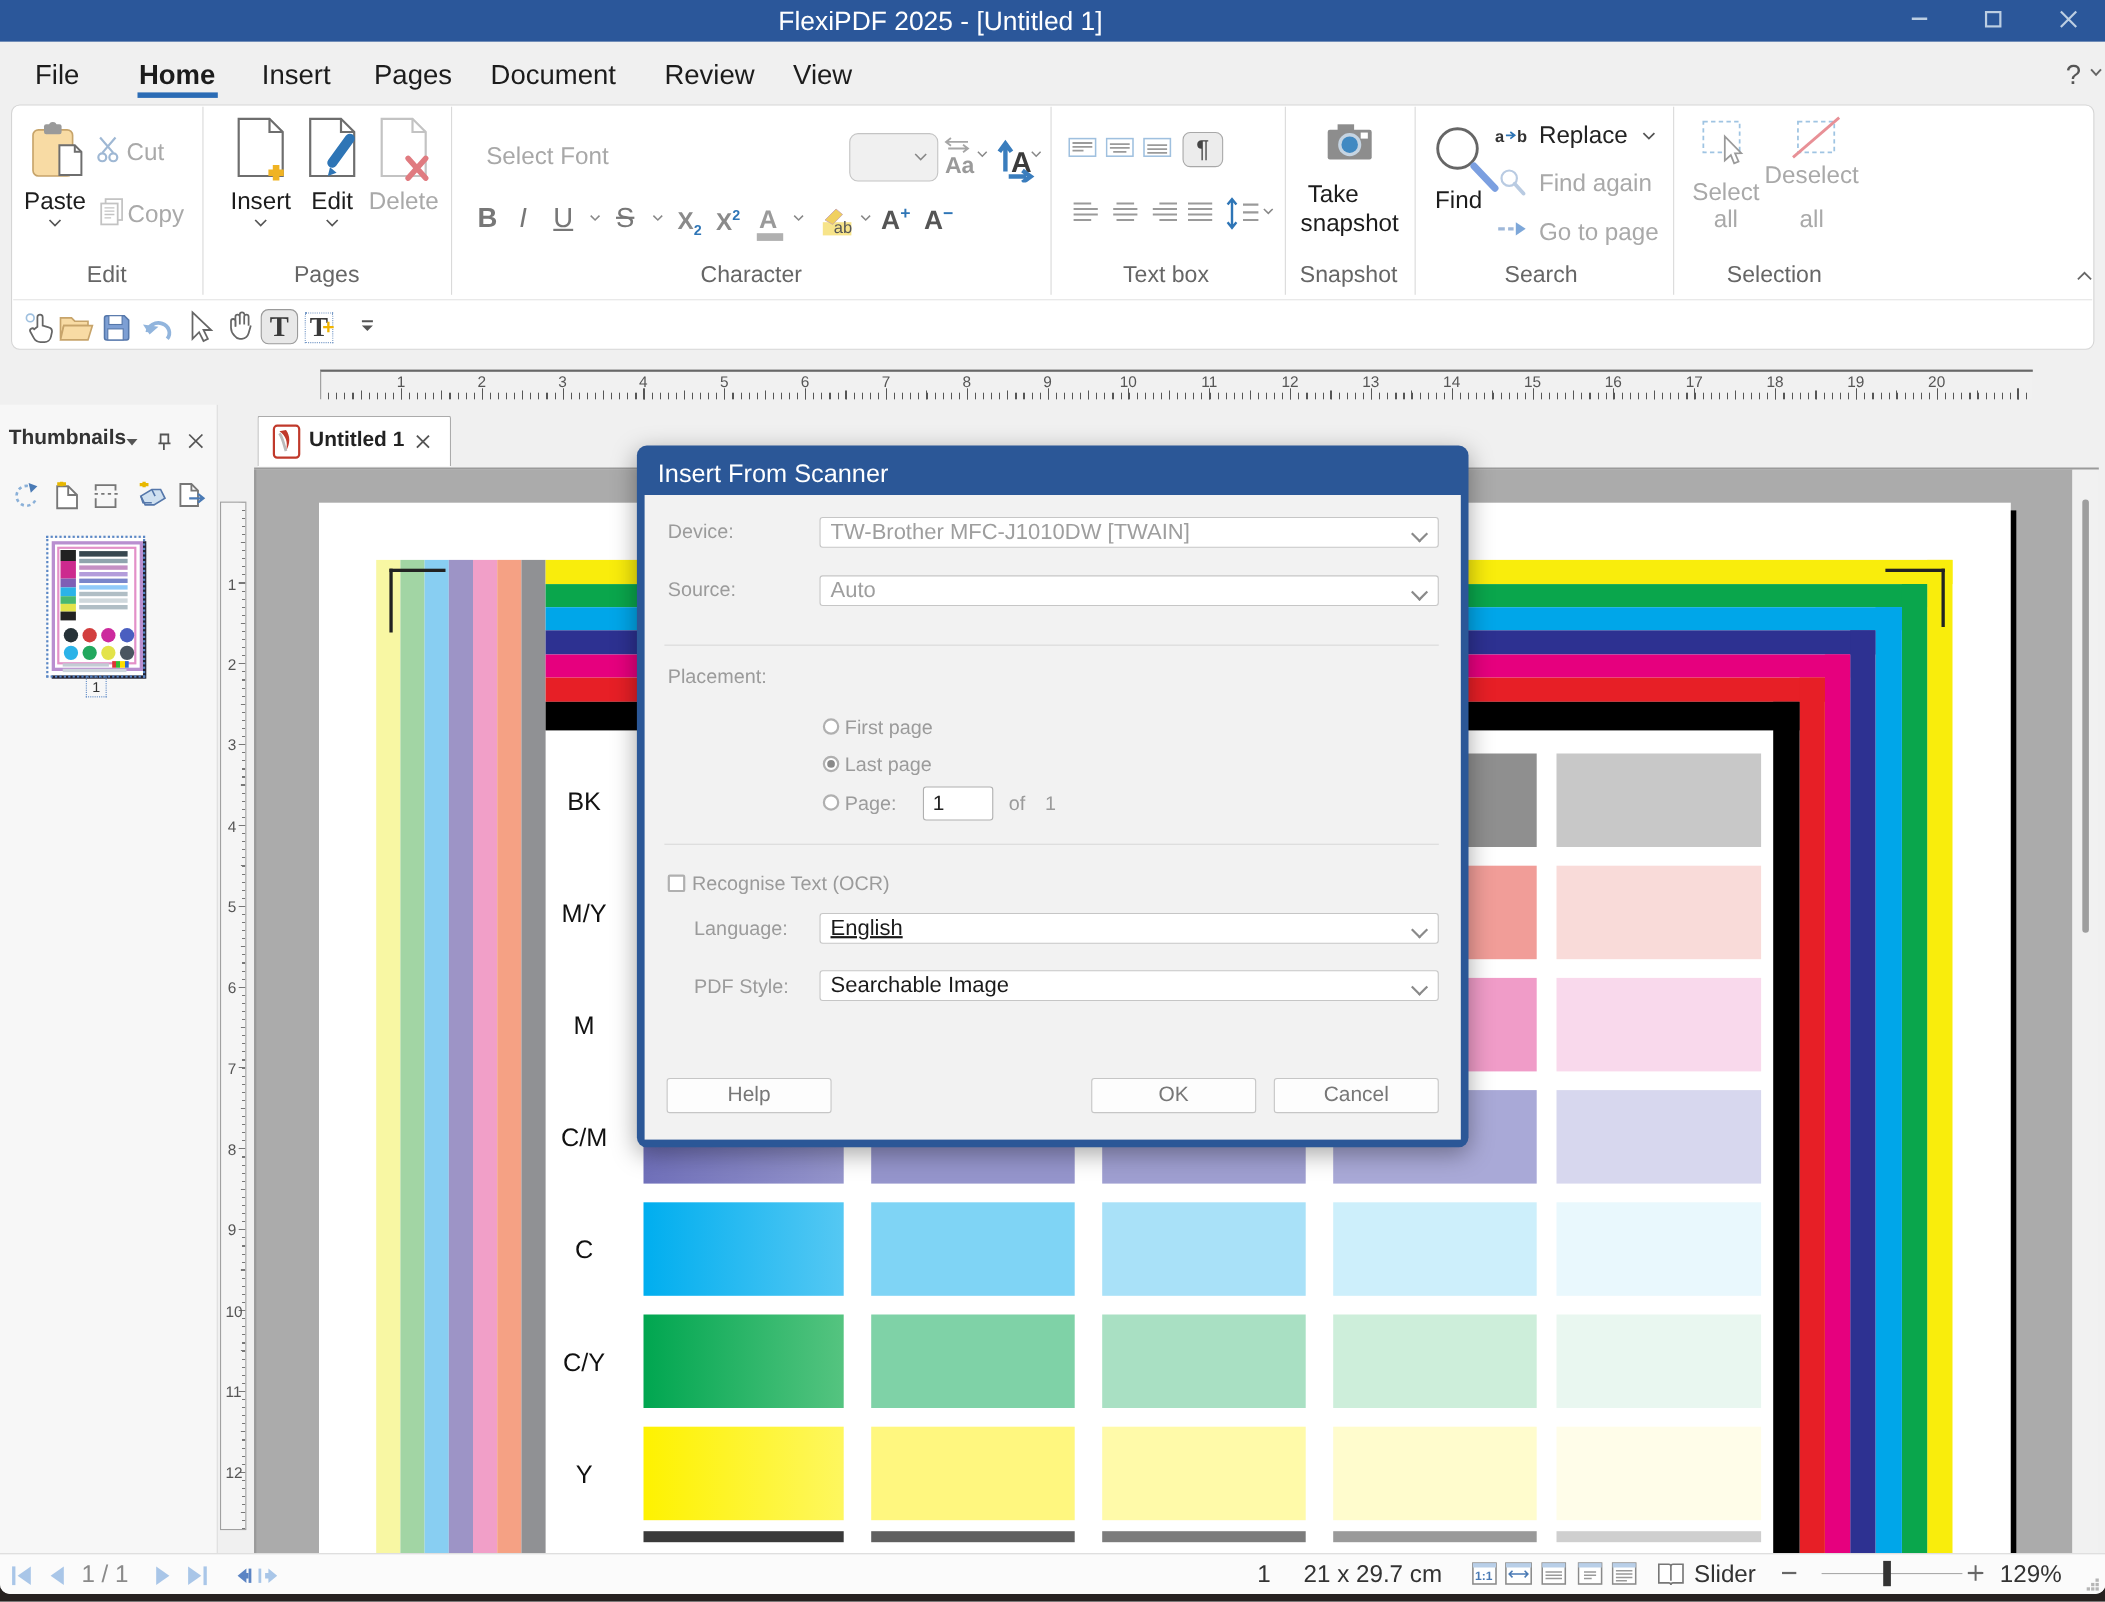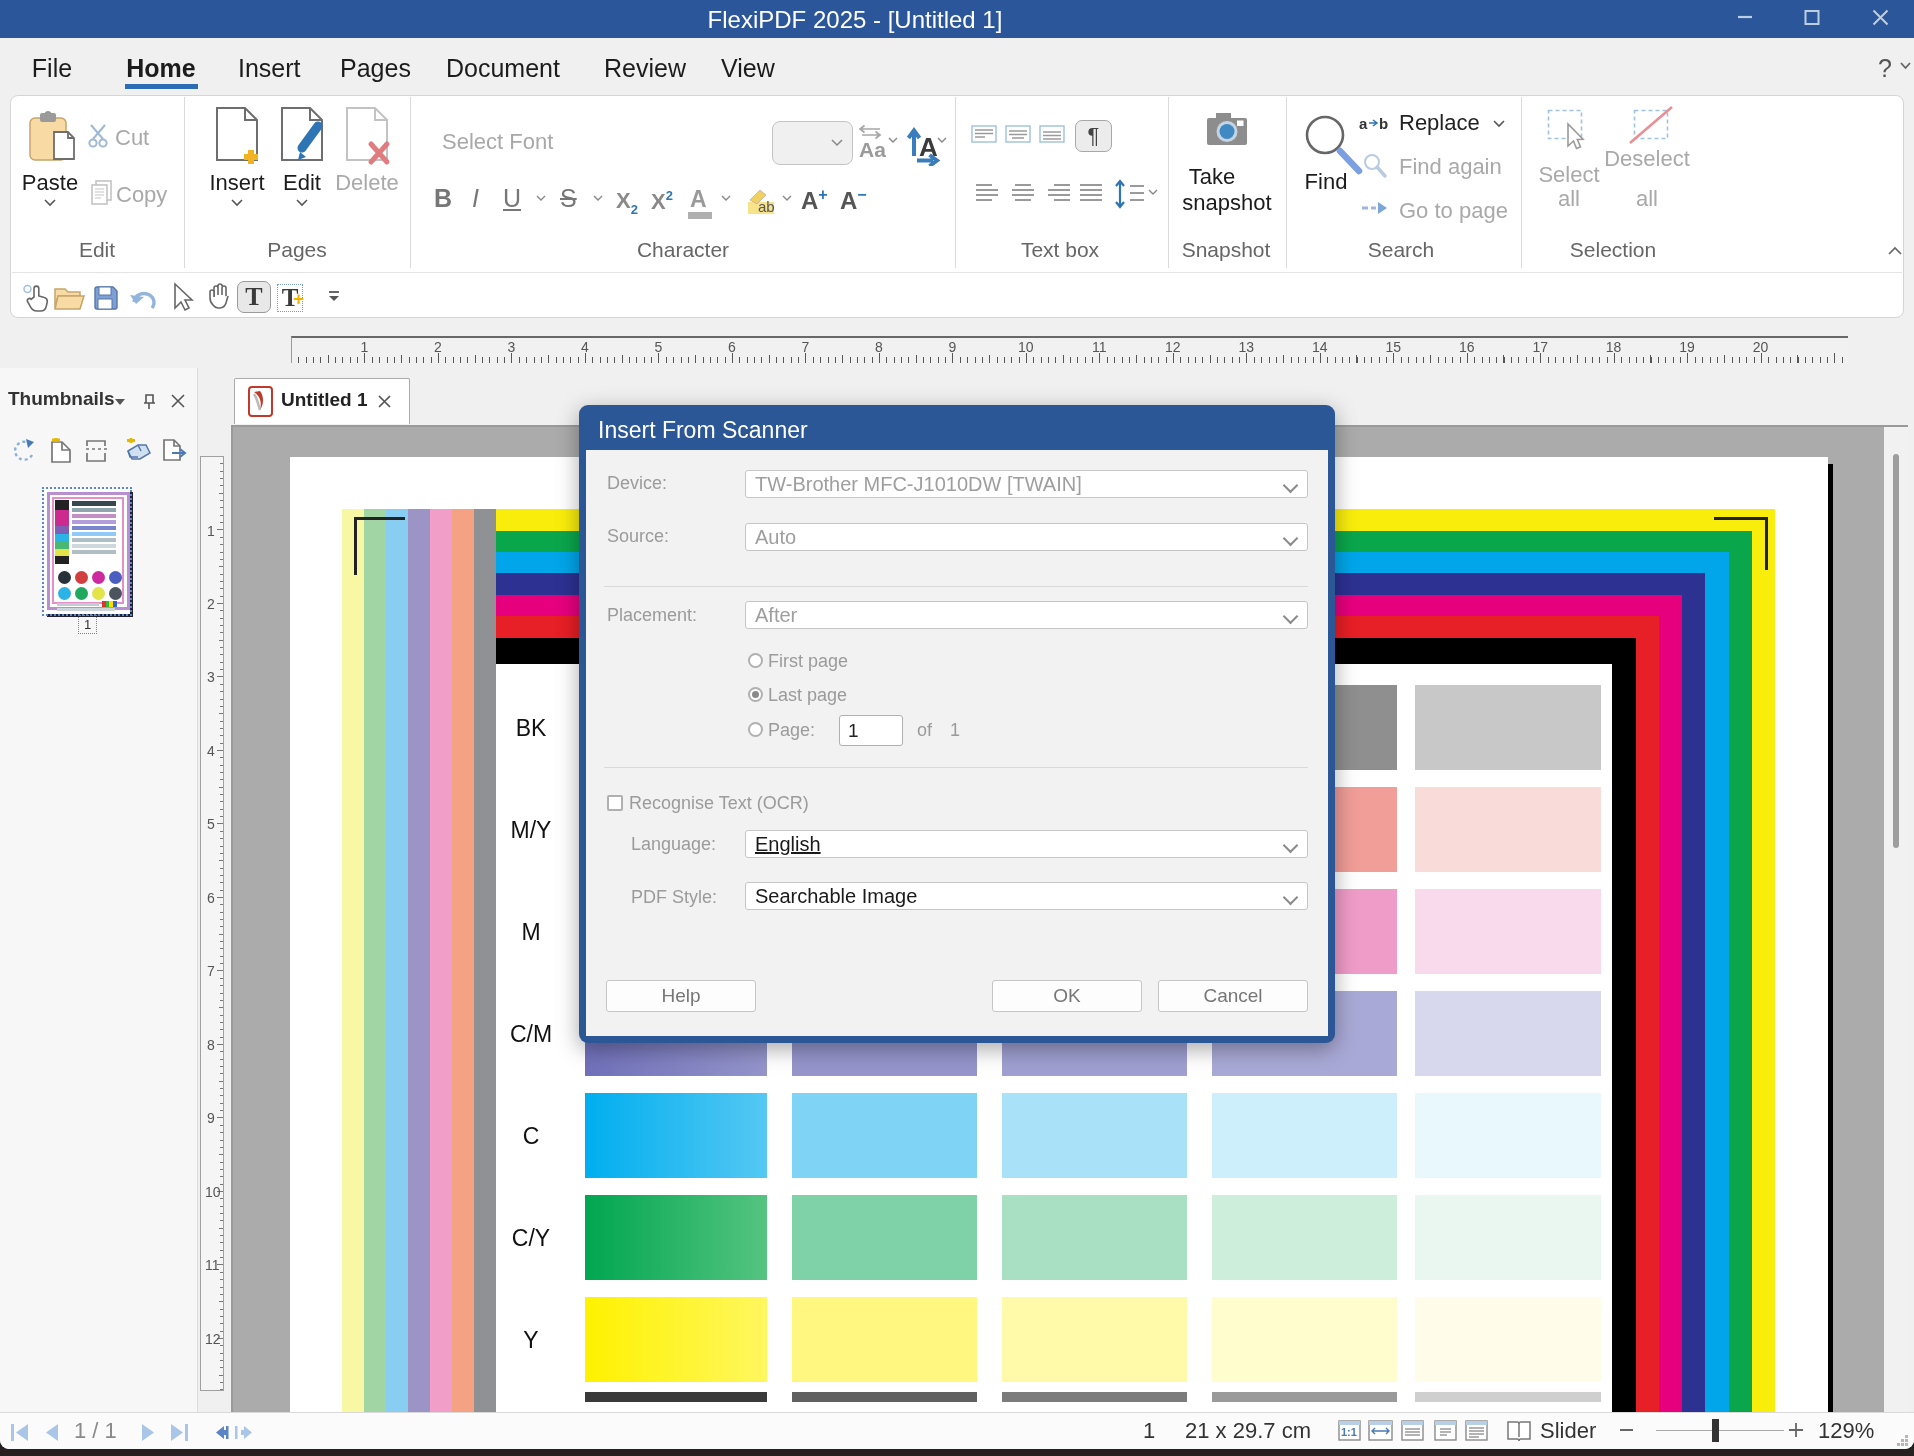--- a/index.html
+++ b/index.html
@@ -601,24 +601,20 @@
         <div class="ddtext" style="color:#9e9e9e;">TW-Brother MFC-J1010DW [TWAIN]</div>
         <div class="dchev"></div>
       </div>
     <div class="abs dlbl" style="left:28px;top:121px;">Source:</div>
     <div class="abs dd" style="left:166px;top:118px;width:563px;height:28px;">
         <div class="ddtext" style="color:#9e9e9e;">Auto</div>
         <div class="dchev"></div>
       </div>
     <div class="abs dsep" style="left:25px;top:181px;width:704px;"></div>
     <div class="abs dlbl" style="left:28px;top:200px;">Placement:</div>
-    <div class="abs dd" style="left:166px;top:196px;width:563px;height:28px;">
-        <div class="ddtext" style="color:#9e9e9e;">After</div>
-        <div class="dchev"></div>
-      </div>
     <div class="abs radio" style="left:169px;top:248px;"></div>
     <div class="abs dlbl" style="left:189px;top:246px;">First page</div>
     <div class="abs radio" style="left:169px;top:282px;"></div>
     <div class="abs" style="left:173px;top:286px;width:7px;height:7px;border-radius:50%;background:#8a8a8a;"></div>
     <div class="abs dlbl" style="left:189px;top:280px;">Last page</div>
     <div class="abs radio" style="left:169px;top:317px;"></div>
     <div class="abs dlbl" style="left:189px;top:315px;">Page:</div>
     <div class="abs" style="left:260px;top:310px;width:64px;height:31px;background:#fff;border:1px solid #b0b0b0;border-radius:3px;box-sizing:border-box;font-size:19px;color:#222;line-height:29px;padding-left:8px;">1</div>
     <div class="abs dlbl" style="left:338px;top:315px;">of</div>
     <div class="abs dlbl" style="left:371px;top:315px;">1</div>

